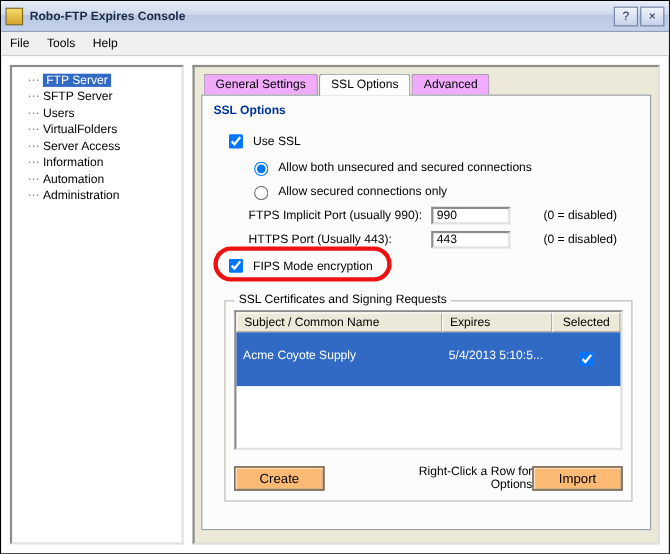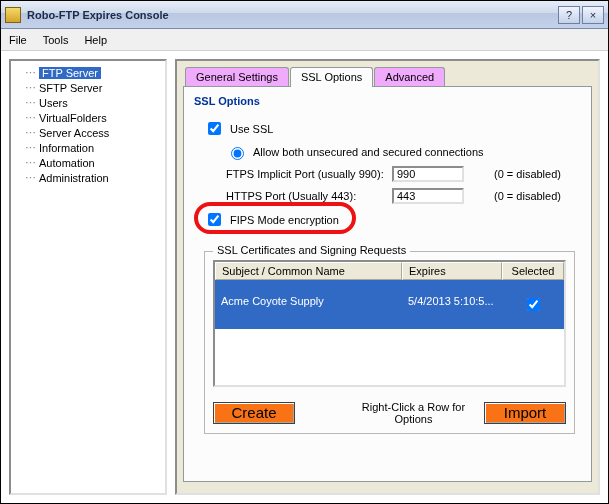--- a/index.html
+++ b/index.html
@@ -170,29 +170,29 @@
   .gridrow { display: flex; background: #316ac5; color: #fff; }
   .gridrow .cell { padding: 15px 6px; }
   .gridbody-spacer { height: 56px; }
   .cb { width: 13px; height: 13px; }
   .btnrow {
     display: flex;
     align-items: center;
     justify-content: space-between;
     margin-top: 14px;
   }
-  .hint { flex: 1; text-align: center; padding-left: 48px; }
+  .hint { flex: 1; text-align: right; padding-left: 48px; }
   .btn {
     width: 82px;
     height: 22px;
-    background: #f97316;
+    background: #fdba74;
     border: 1px solid #404040;
     box-shadow: inset 1px 1px #fff, inset -1px -1px #aca899;
     font-family: inherit;
-    font-size: 15px;
+    font-size: 12px;
     text-align: center;
     line-height: 18px;
   }
 </style>
 </head>
 <body>
 
 <div class="titlebar">
   <div class="appicon"></div>
   <div class="title">Robo-FTP Expires Console</div>
@@ -255,20 +255,24 @@
 
       <div class="form-area">
         <div class="row">
           <input type="checkbox" class="cb" checked="" style="">
           <span>Use SSL</span>
         </div>
 
         <div class="row indent">
           <input type="radio" name="sec" checked="" style="">
           <span>Allow both unsecured and secured connections</span>
+        </div>
+        <div class="row indent">
+          <input type="radio" name="sec" style="">
+          <span>Allow secured connections only</span>
         </div>
 
         <div class="port-row">
           <span class="port-label">FTPS Implicit Port (usually 990):</span>
           <input class="textinput" value="990" style="">
           <span class="disabled-hint">(0 = disabled)</span>
         </div>
         <div class="port-row">
           <span class="port-label">HTTPS Port (Usually 443):</span>
           <input class="textinput" value="443" style="">

